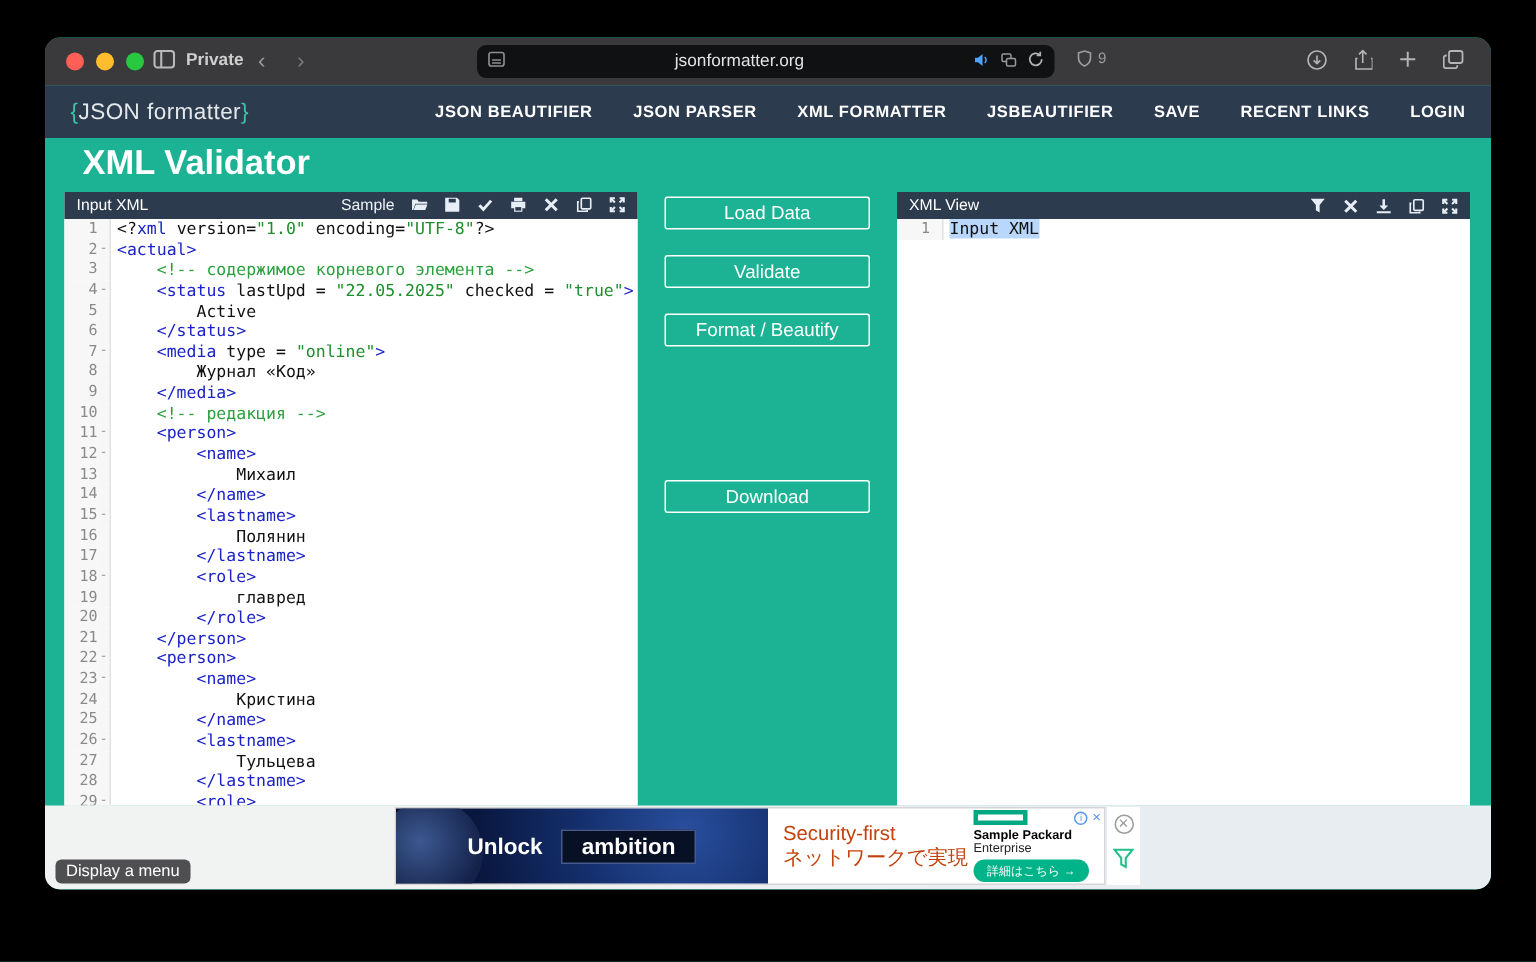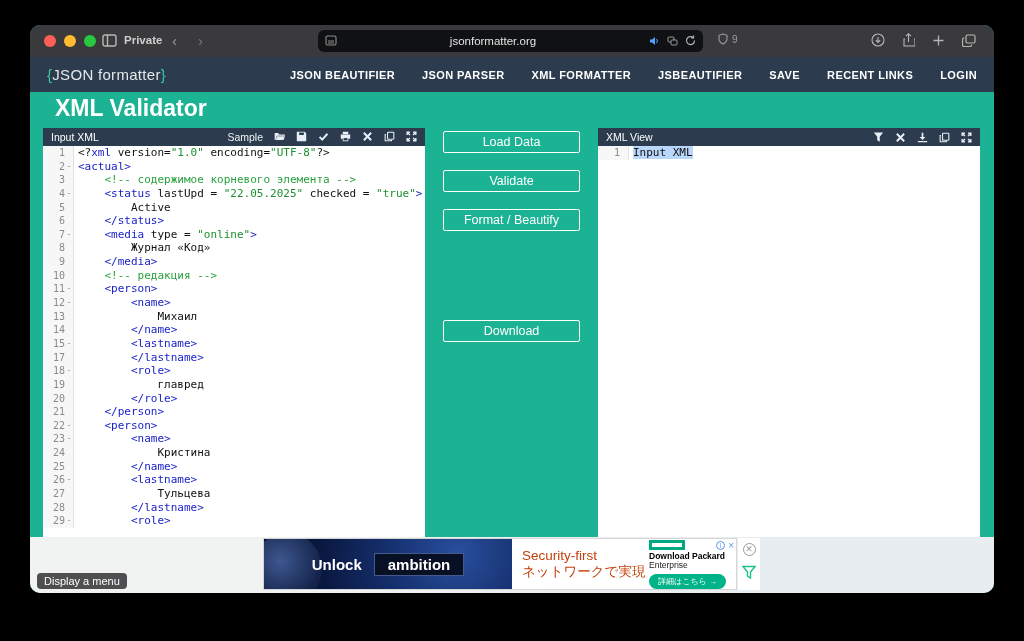--- a/index.html
+++ b/index.html
@@ -293,20 +293,25 @@
             <span class="ln">14</span>
             <span class="fold"></span>
             <span class="lc"><span class="tk-pln">        </span><span class="tk-tag">&lt;/name&gt;</span></span>
           </div>
           <div class="code-line">
             <span class="ln">15</span>
             <span class="fold">-</span>
             <span class="lc"><span class="tk-pln">        </span><span class="tk-tag">&lt;lastname&gt;</span></span>
           </div>
           <div class="code-line">
+            <span class="ln">16</span>
+            <span class="fold"></span>
+            <span class="lc"><span class="tk-txt">            Полянин</span></span>
+          </div>
+          <div class="code-line">
             <span class="ln">17</span>
             <span class="fold"></span>
             <span class="lc"><span class="tk-pln">        </span><span class="tk-tag">&lt;/lastname&gt;</span></span>
           </div>
           <div class="code-line">
             <span class="ln">18</span>
             <span class="fold">-</span>
             <span class="lc"><span class="tk-pln">        </span><span class="tk-tag">&lt;role&gt;</span></span>
           </div>
           <div class="code-line">
@@ -424,21 +429,21 @@
         <span class="ad-word1">Unlock</span>
         <span class="ad-word2">ambition</span>
       </div>
       <div class="ad-right">
         <div class="ad-copy">
           <div>Security-first</div>
           <div>ネットワークで実現</div>
         </div>
         <div class="ad-brand">
           <div class="hpe-rect"></div>
-          <div class="hpe-n1">Download Packard</div>
+          <div class="hpe-n1">Sample Packard</div>
           <div class="hpe-n2">Enterprise</div>
           <span class="ad-cta">詳細はこちら →</span>
         </div>
         <div class="adchoices">
           <span class="ac-info">i</span>
           <span class="ac-x">×</span>
         </div>
       </div>
     </div>
     <div class="ad-side">

